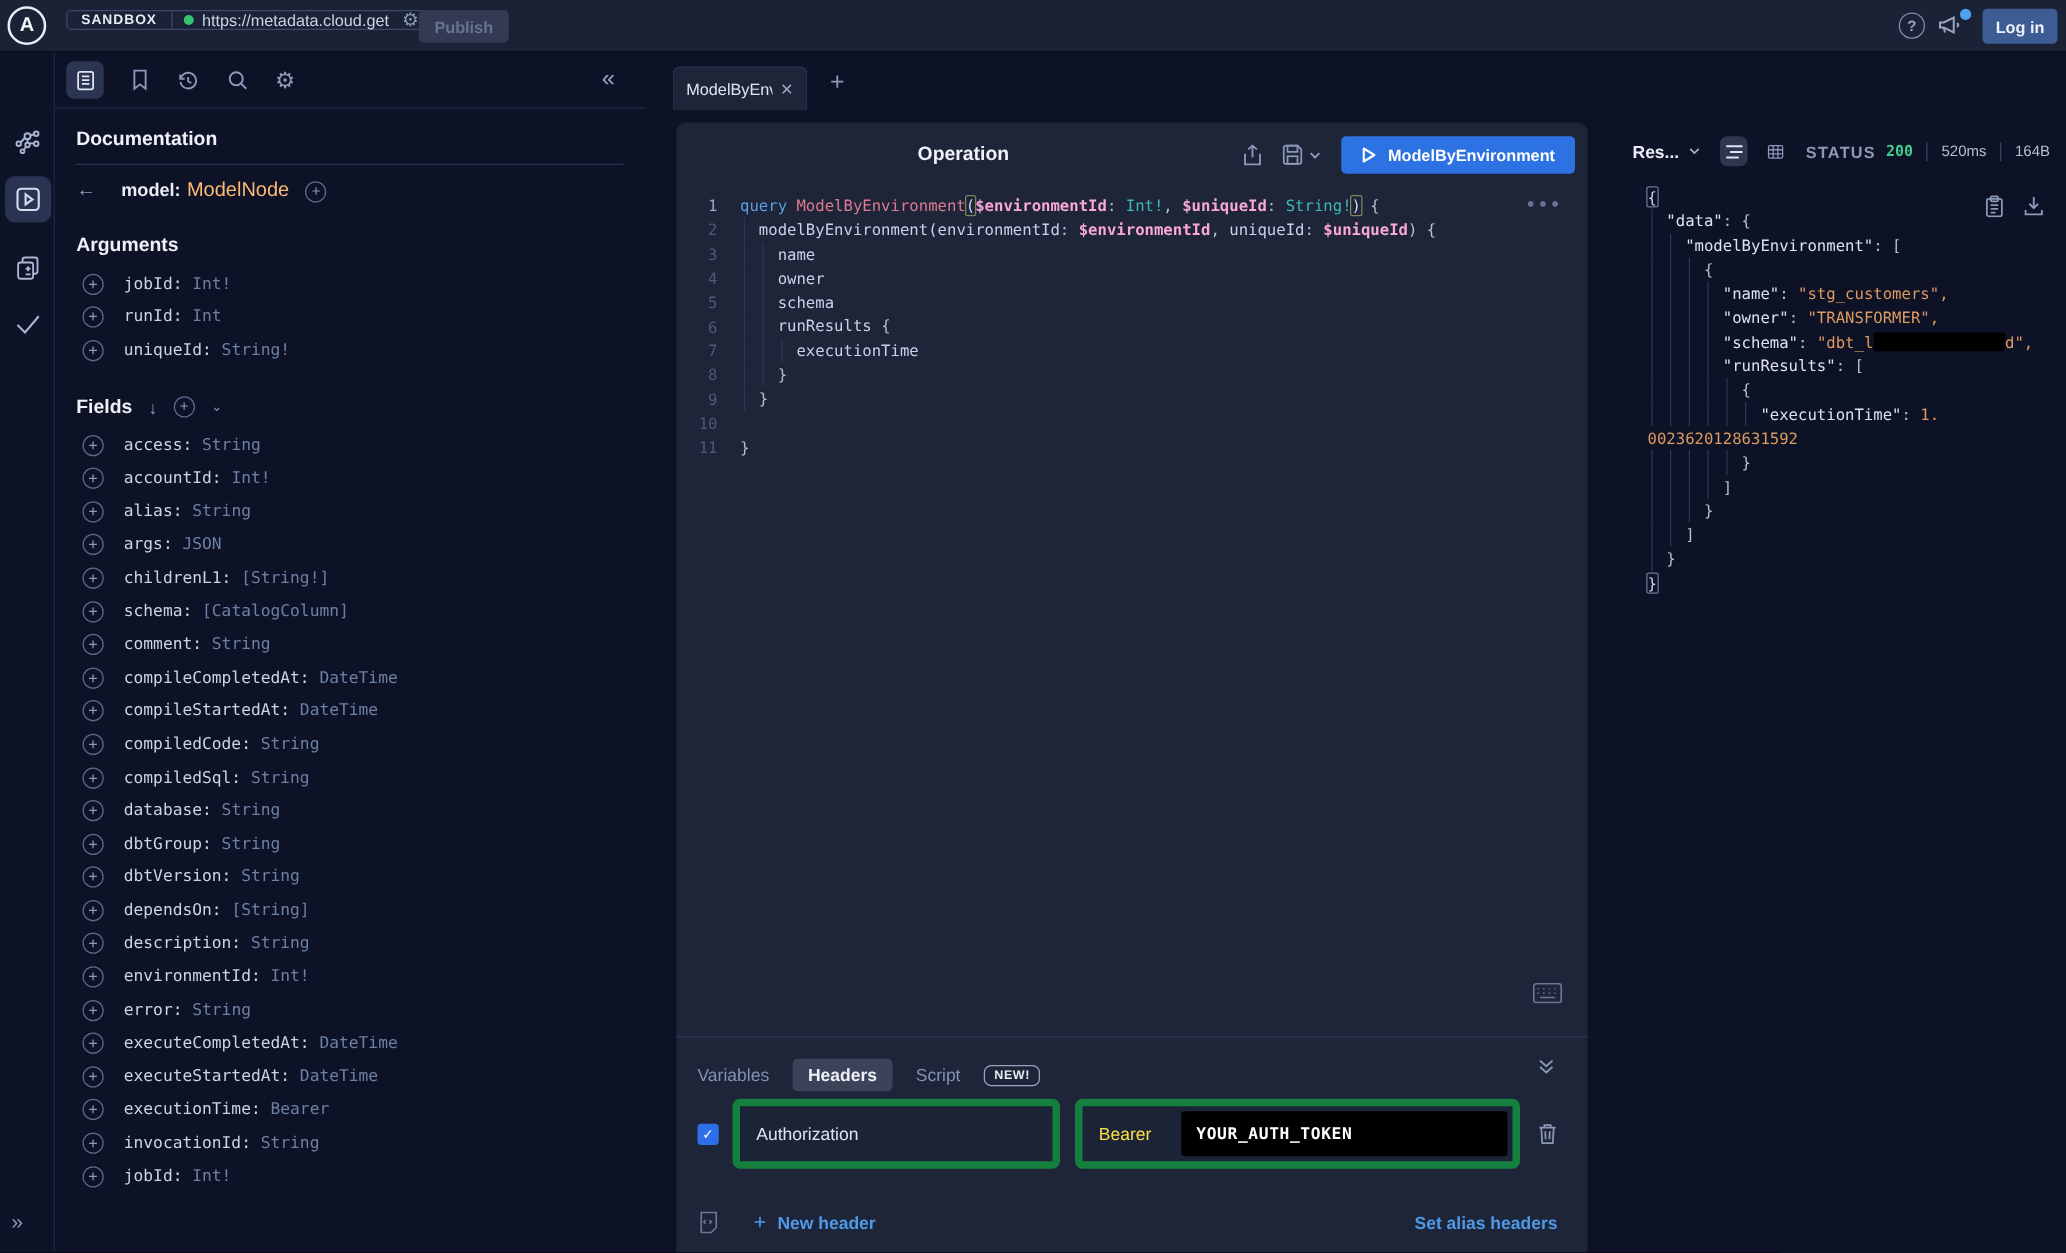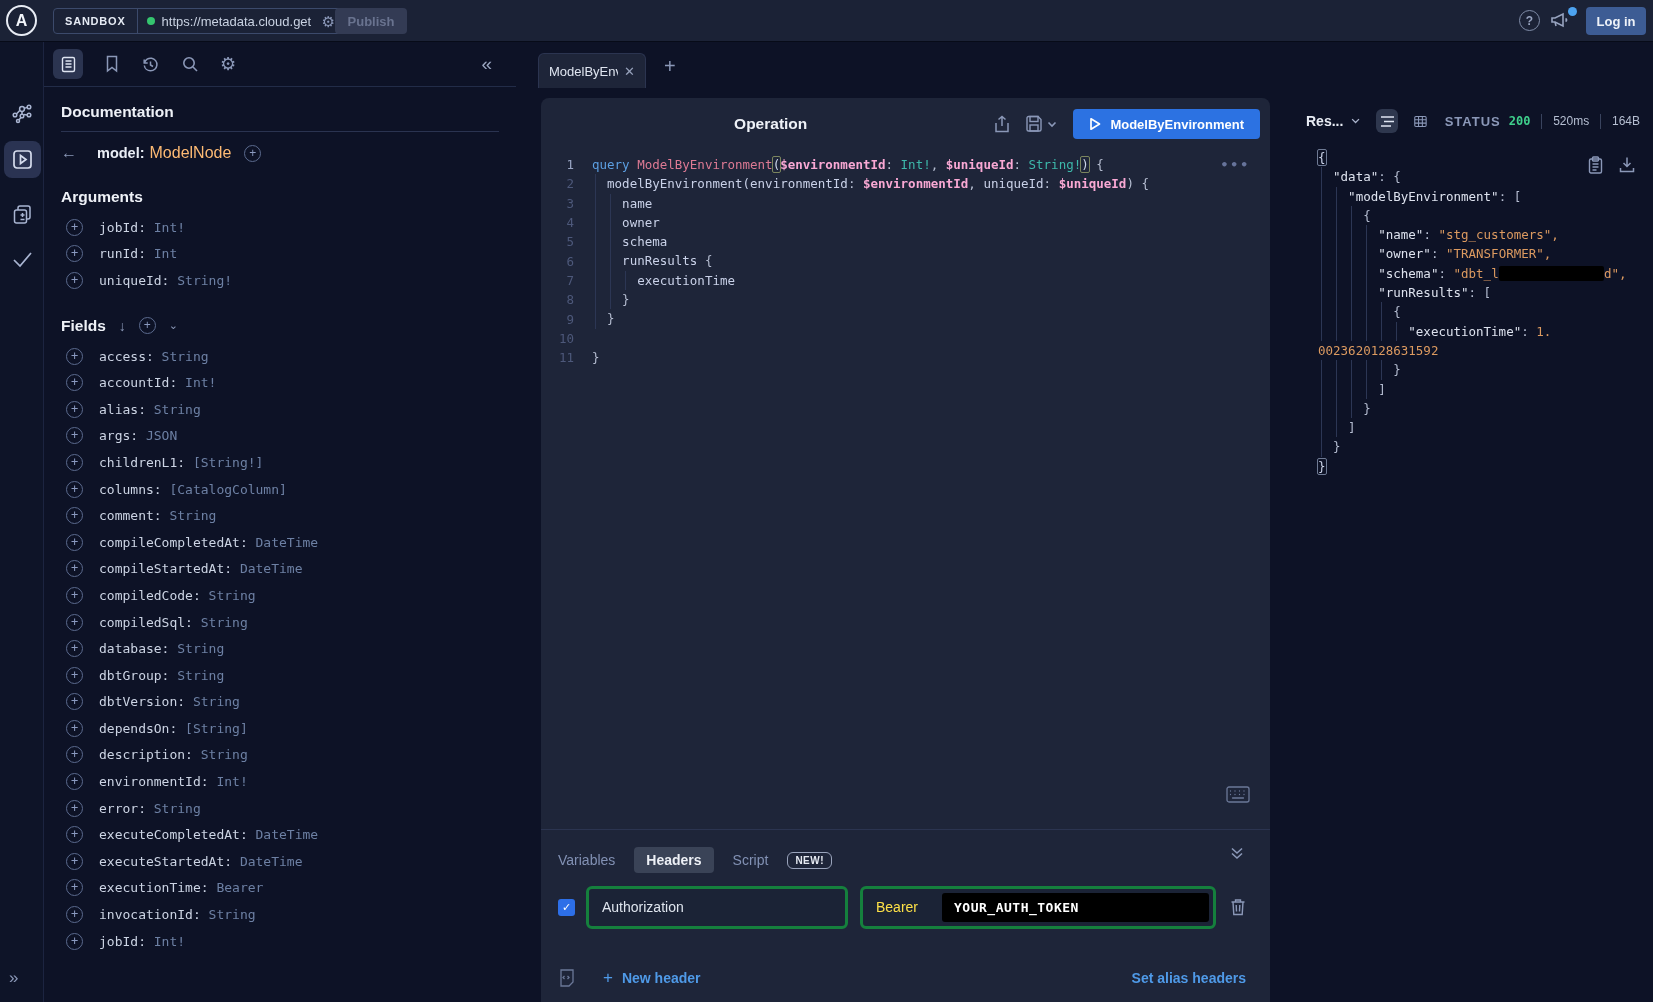--- a/index.html
+++ b/index.html
@@ -7,21 +7,21 @@
   .app {
     position:relative; width:1653px; height:1002px; overflow:hidden;
     background:#0d1226; font-family:"Liberation Sans", sans-serif;
     color:#d7dce8;
   }
   svg { display:block; }
 
   
   .topbar { position:absolute; left:0; top:0; width:1653px; height:42px; background:#1b2236; border-bottom:1px solid #070b18; }
   .logo { position:absolute; left:6px; top:5px; width:31px; height:31px; border:2.2px solid #e8ecf4; border-radius:50%; display:flex; align-items:center; justify-content:center; font-weight:bold; font-size:16px; color:#f2f5fa; }
-  .conn { position:absolute; left:53px; top:8px; height:26px; border:1px solid #3c4a6b; border-radius:4px; display:flex; align-items:stretch; }
+  .conn { position:absolute; left:53px; top:8px; height:16px; border:1px solid #3c4a6b; border-radius:4px; display:flex; align-items:stretch; }
   .conn .seg1 { display:flex; align-items:center; padding:0 11px; border-right:1px solid #3c4a6b; font-size:11px; font-weight:bold; letter-spacing:0.8px; color:#e6ebf4; }
   .conn .seg2 { display:flex; align-items:center; gap:7px; padding:0 9px; }
   .dot { width:8px; height:8px; border-radius:50%; }
   .urltext { font-size:13px; color:#c9d2e2; width:153px; overflow:hidden; white-space:nowrap; }
   .gearglyph { font-size:15px; color:#8b98b8; line-height:1; }
   .publish { position:absolute; left:335px; top:8px; width:72px; height:26px; background:#333b54; border-radius:4px; color:#69738f; font-size:13px; font-weight:bold; display:flex; align-items:center; justify-content:center; }
   .help { position:absolute; left:1519px; top:10px; width:21px; height:21px; border:1.5px solid #808da9; border-radius:50%; color:#98a4c0; font-size:12px; font-weight:bold; display:flex; align-items:center; justify-content:center; }
   .mega { position:absolute; left:1549px; top:9px; width:28px; height:24px; }
   .mega .notif { position:absolute; right:0; top:-2px; width:9px; height:9px; border-radius:50%; background:#4da3f0; }
   .login { position:absolute; left:1586px; top:7px; width:60px; height:28px; background:#3d5c94; border-radius:4px; color:#eef2f8; font-size:13px; font-weight:bold; display:flex; align-items:center; justify-content:center; }
@@ -85,21 +85,21 @@
 
   
   .bottombar { position:absolute; left:0; right:0; top:732px; bottom:0; }
   .btabs { display:flex; align-items:center; gap:19px; padding:17px 0 0 17px; }
   .btab { font-size:14px; color:#8291b4; }
   .btab.active { background:#3a4357; border-radius:4px; padding:5px 12px; font-weight:bold; color:#edf0f6; }
   .newbadge { border:1px solid #9aa4bc; border-radius:6px; padding:2px 7px; font-size:10px; font-weight:bold; letter-spacing:0.5px; color:#e6eaf2; }
   .collapse-bottom { position:absolute; right:26px; top:16px; color:#8b98b8; }
   .hrow { position:absolute; left:17px; right:24px; top:58px; height:38px; display:flex; align-items:center; }
   .chk { width:17px; height:17px; background:#2d6fe8; border-radius:3px; color:#fff; font-size:11px; display:flex; align-items:center; justify-content:center; flex:none; }
-  .hinput { height:43px; border:3px solid #15803d; border-radius:6px; background:#1b2336; display:flex; align-items:center; }
+  .hinput { height:56px; border:6px solid #15803d; border-radius:6px; background:#1b2336; display:flex; align-items:center; }
   .hname { width:262px; margin-left:11px; padding-left:13px; font-size:14px; color:#dfe5ee; }
   .hval { flex:1; margin-left:12px; margin-right:14px; padding-left:13px; }
   .bearer { font-size:14px; color:#fde047; margin-right:24px;text-align:right; }
   .tokenbox { flex:1; align-self:stretch; margin:4px 4px 4px 0; background:#000; border-radius:3px; display:flex; align-items:center; padding-left:12px; font-family:"DejaVu Sans Mono", monospace; font-weight:bold; font-size:13px; letter-spacing:0.5px; color:#fff; }
   .trash { color:#8b98b8; flex:none; }
   .newrow { position:absolute; left:17px; right:24px; top:138px; display:flex; align-items:center; }
   .preflight { color:#6b7898; }
   .addheader { display:flex; align-items:center; gap:9px; margin-left:27px; color:#4f9ae8; font-size:14px; font-weight:bold; }
   .addheader .plus { font-size:17px; font-weight:normal; }
   .sharedheaders { margin-left:auto; color:#4f9ae8; font-size:14px; font-weight:bold; }
@@ -251,21 +251,21 @@
           <div class="drow">
             <span class="plus-circle">+</span>
             <span><span class="fname">args:</span><span class="ftype"> JSON</span></span>
           </div>
           <div class="drow">
             <span class="plus-circle">+</span>
             <span><span class="fname">childrenL1:</span><span class="ftype"> [String!]</span></span>
           </div>
           <div class="drow">
             <span class="plus-circle">+</span>
-            <span><span class="fname">columns:</span><span class="ftype"> [CatalogColumn]</span></span>
+            <span><span class="fname">schema:</span><span class="ftype"> [CatalogColumn]</span></span>
           </div>
           <div class="drow">
             <span class="plus-circle">+</span>
             <span><span class="fname">comment:</span><span class="ftype"> String</span></span>
           </div>
           <div class="drow">
             <span class="plus-circle">+</span>
             <span><span class="fname">compileCompletedAt:</span><span class="ftype"> DateTime</span></span>
           </div>
           <div class="drow">

